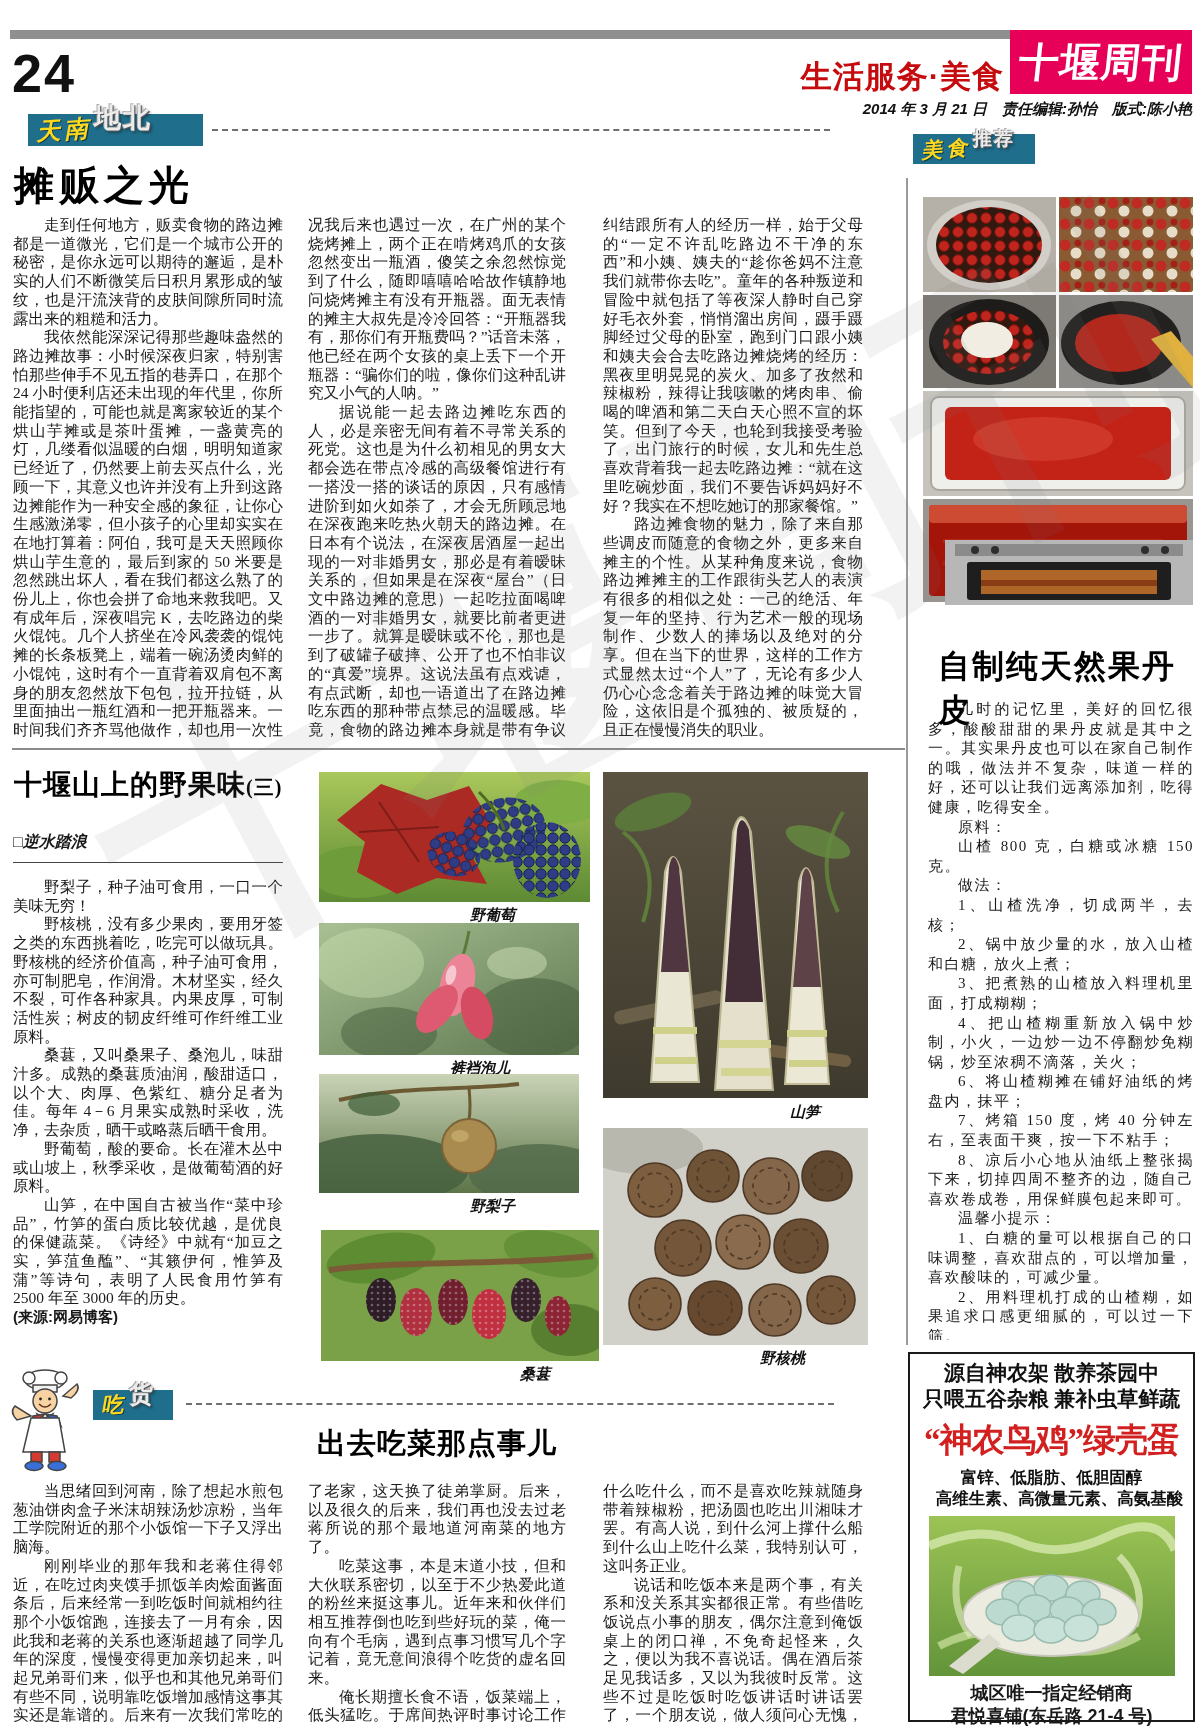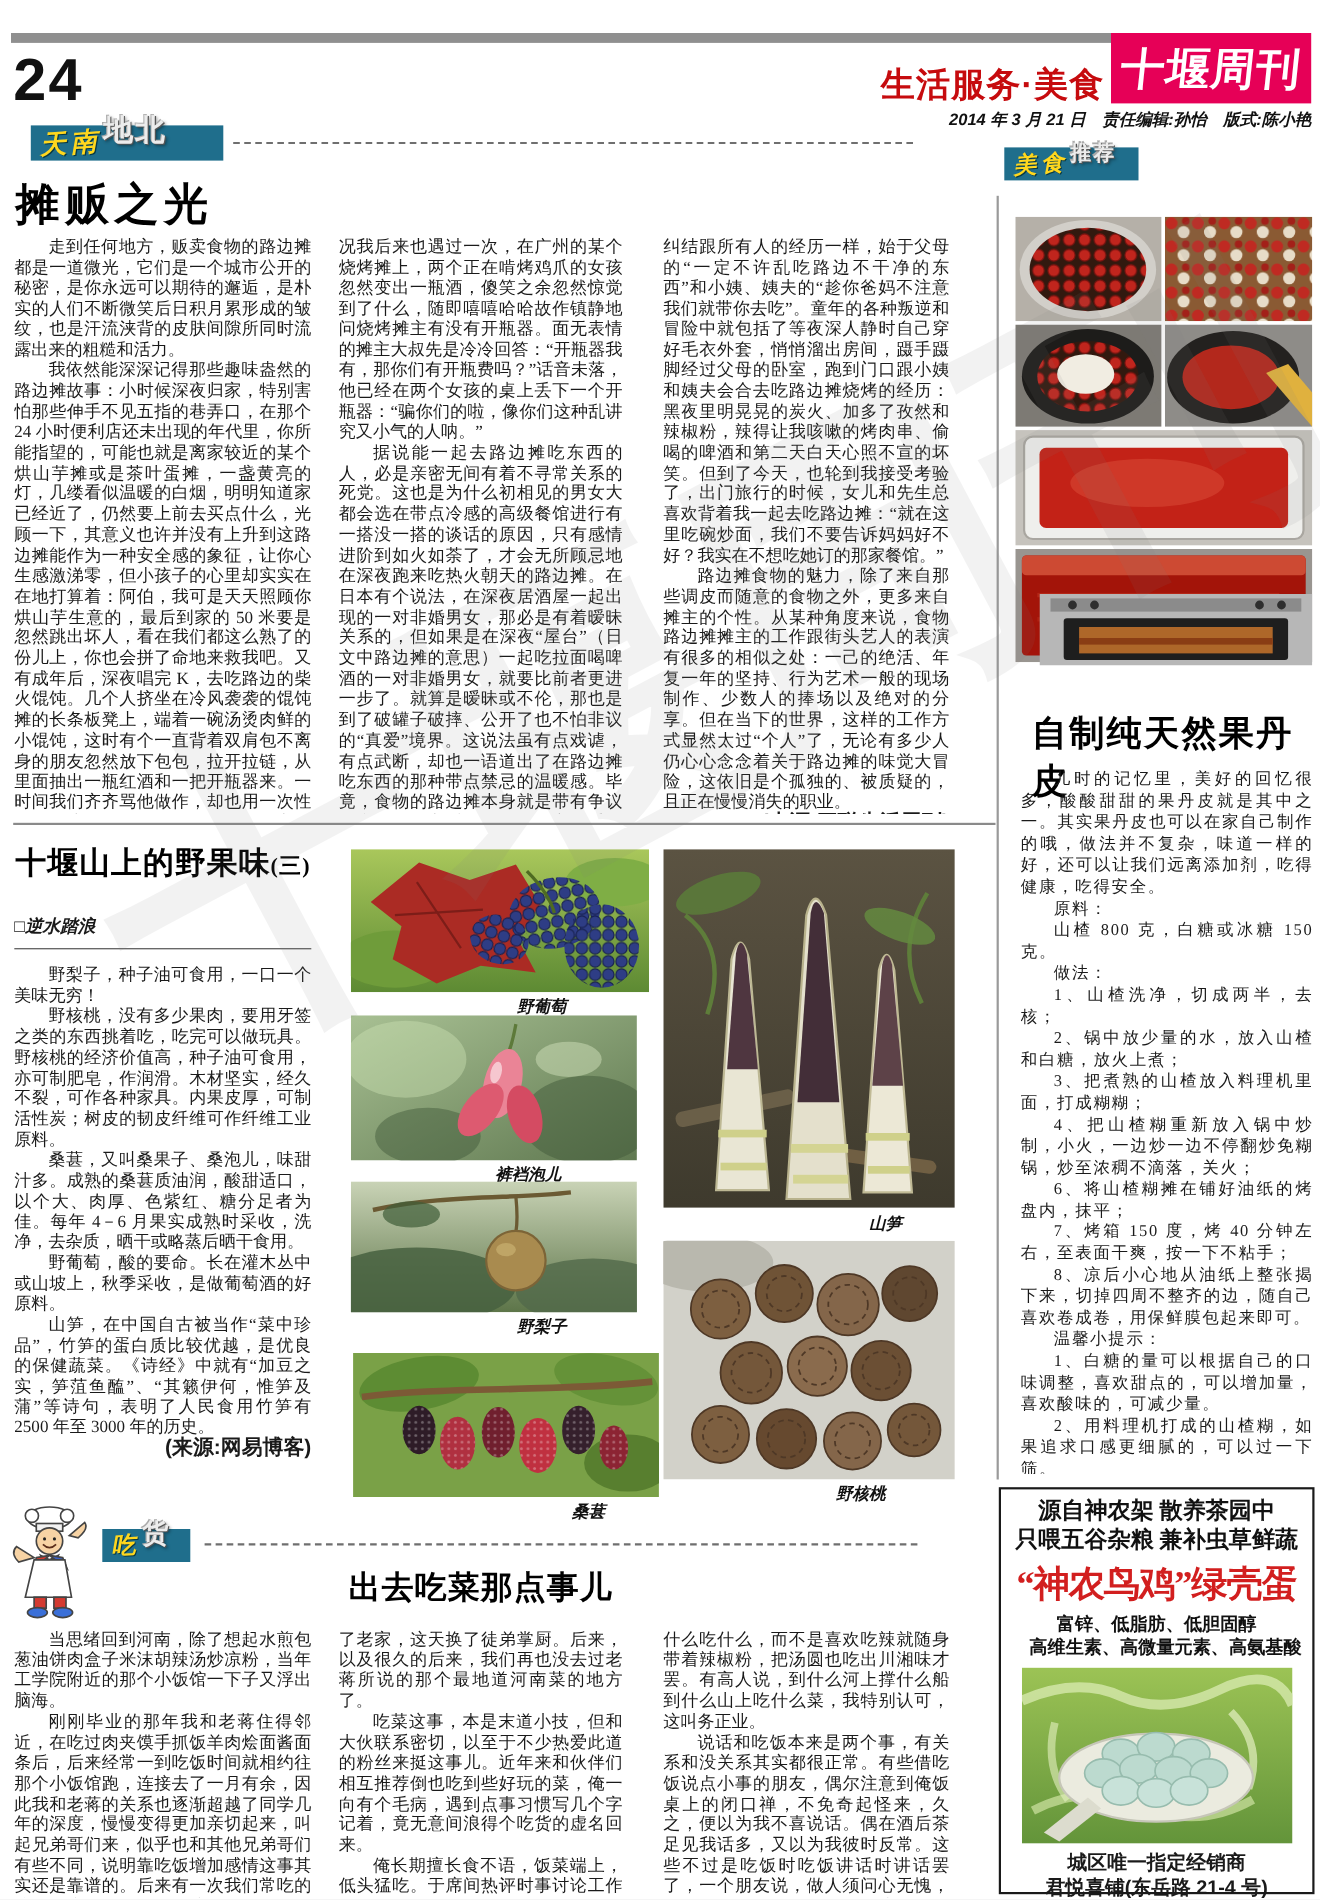--- a/index.html
+++ b/index.html
@@ -26,21 +26,21 @@
     text-shadow:1px 1px 0 #083945; transform:rotate(-4deg); letter-spacing:4px; }
   .logo-solid { font:700 27px "Liberation Sans",sans-serif; color:#ececec; position:relative; top:-12px; margin-left:2px;
     text-shadow:1px 1px 0 #555, -1px -1px 0 #aaa, 2px 2px 3px rgba(0,0,0,.45); letter-spacing:2px; }
   .dashes { border-top:2px dashed #6f6f6f; height:0; }
 
   
   .art-title { font-family:"Liberation Serif","DejaVu Serif",serif; font-weight:700; color:#000; }
   .textcol { font-size:15.5px; line-height:18.7px; text-align:justify; overflow:hidden; }
   .textcol p { margin:0; text-indent:2em; }
   .textcol p.cont { text-indent:0; }
-  .textcol p.source { text-indent:0; text-align:right; font-family:"Liberation Sans",sans-serif; font-weight:700; font-size:19px; }
+  .textcol p.source { text-indent:0; font-family:"Liberation Sans",sans-serif; font-weight:700; font-size:15px; }
   .kai { font-size:15px; letter-spacing:1.5px; line-height:19.6px; }
 
   .photo { display:block; }
   .photo svg { display:block; width:100%; height:100%; }
   .photo-label { font:700 italic 15px "Liberation Sans","DejaVu Sans",sans-serif; color:#111; text-align:left; }
 
   .author-line { font:700 16px "Liberation Sans",sans-serif; border-bottom:1.5px solid #444; padding-bottom:9px; }
 
   .vrule { width:1.5px; background:#9a9a9a; }
   .hrule { height:1.5px; background:#8a8a8a; }

